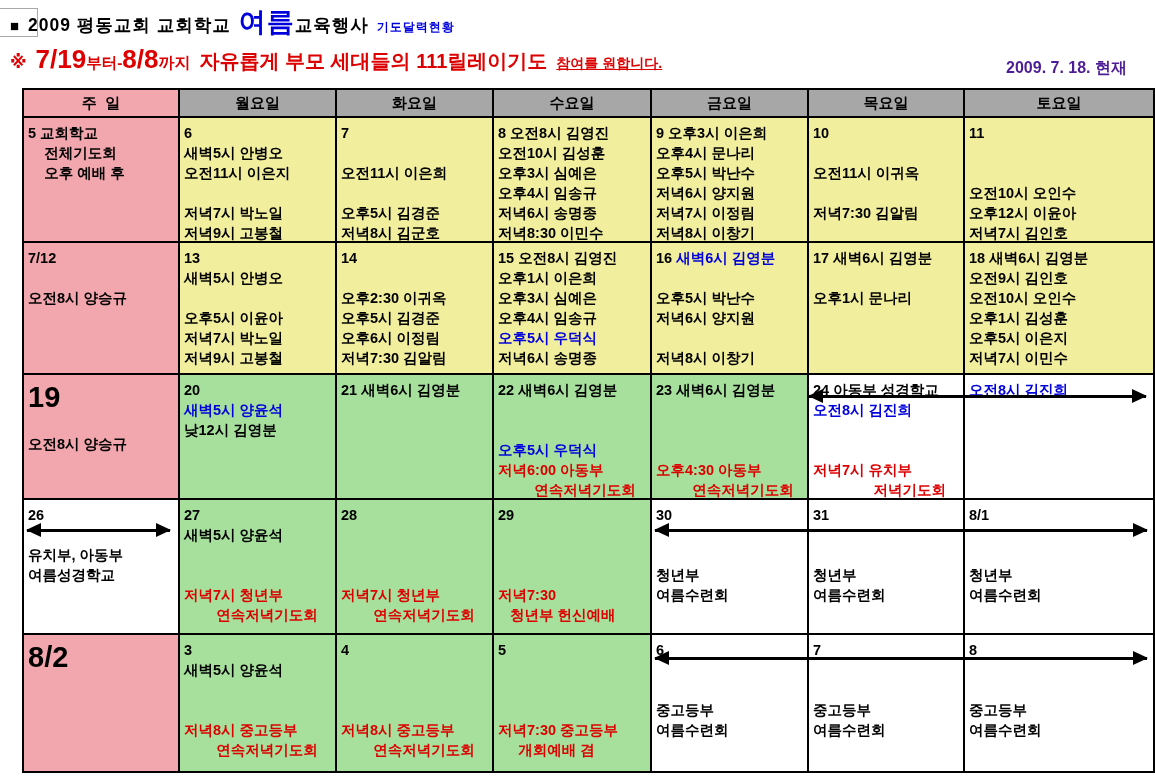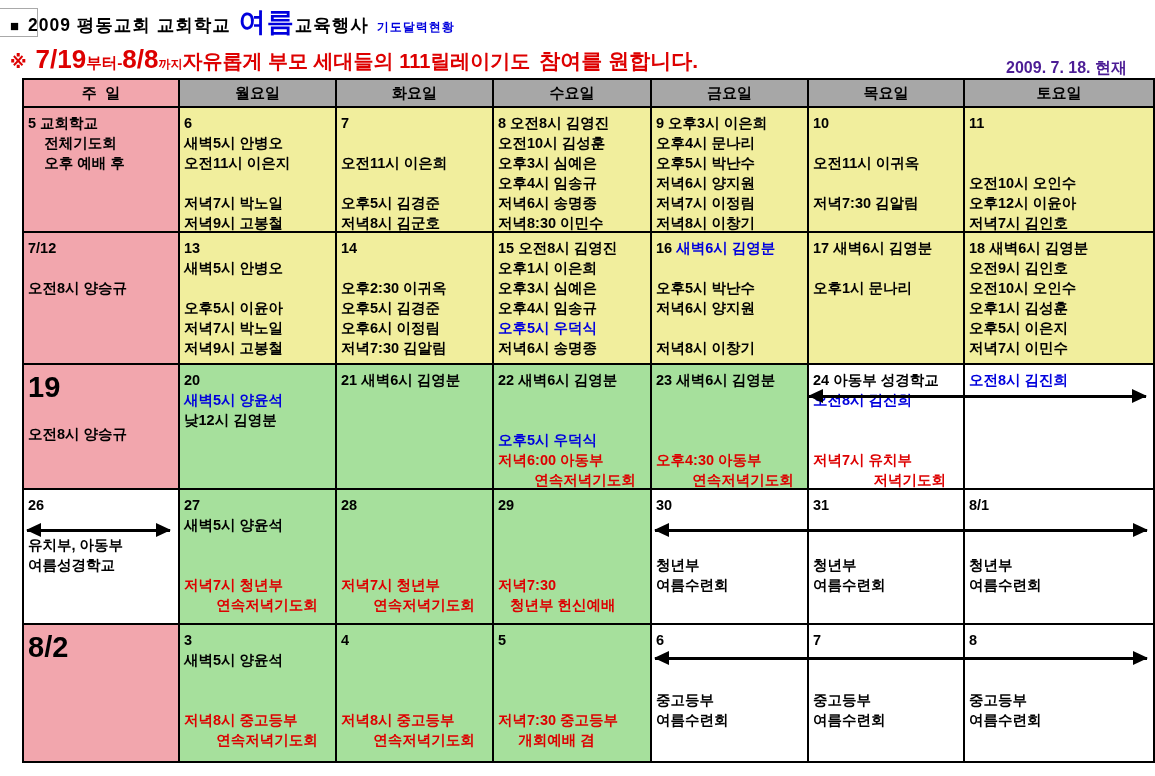--- a/index.html
+++ b/index.html
@@ -19,28 +19,28 @@
   .title-line .t2 { font-size:27px; color:var(--blue,#0000dd); letter-spacing:1px; }
   .title-line .t3 { font-size:17.5px; letter-spacing:1px; margin-right:8px; }
   .title-line .t4 { font-size:12px; letter-spacing:1px; color:var(--blue,#0000dd); }
 
   
   .notice-line { position:absolute; left:10px; top:44px; display:flex; align-items:baseline;
     color:var(--red,#dd0000); white-space:pre; }
   .notice-line .mark { font-size:17px; margin-right:9px; }
   .notice-line .dbig { font-size:26px; }
   .notice-line .j { font-size:15.5px; }
-  .notice-line .j2 { font-size:12px; }
+  .notice-line .j2 { font-size:16px; margin-right:9px; }
   .notice-line .main { font-size:20px; margin-right:9px; }
-  .notice-line .tail { font-size:21px; }
+  .notice-line .tail { font-size:14px;text-decoration:underline; }
   .as-of { position:absolute; right:28px; top:58px; font-size:16px; color:#4c1d95; }
 
   
   #calendar-grid {
-    position:absolute; left:22px; top:78px;
+    position:absolute; left:22px; top:88px;
     display:grid;
     grid-template-columns:156px 157px 157px 158px 157px 156px 190px;
     grid-template-rows:28px 125px 132px 125px 135px 138px;
     border-top:2px solid #000; border-left:2px solid #000;
   }
   .cell { box-sizing:border-box; border-right:2px solid #000; border-bottom:2px solid #000;
     padding:5px 4px; overflow:hidden; font-size:14.5px; line-height:20px; white-space:pre-wrap; }
   .hcell { display:flex; align-items:center; justify-content:center; padding:0;
     font-size:15px; background:var(--gray,#a7a7a7); }
   .hcell.sun { background:var(--pink,#f2a6ad); }

